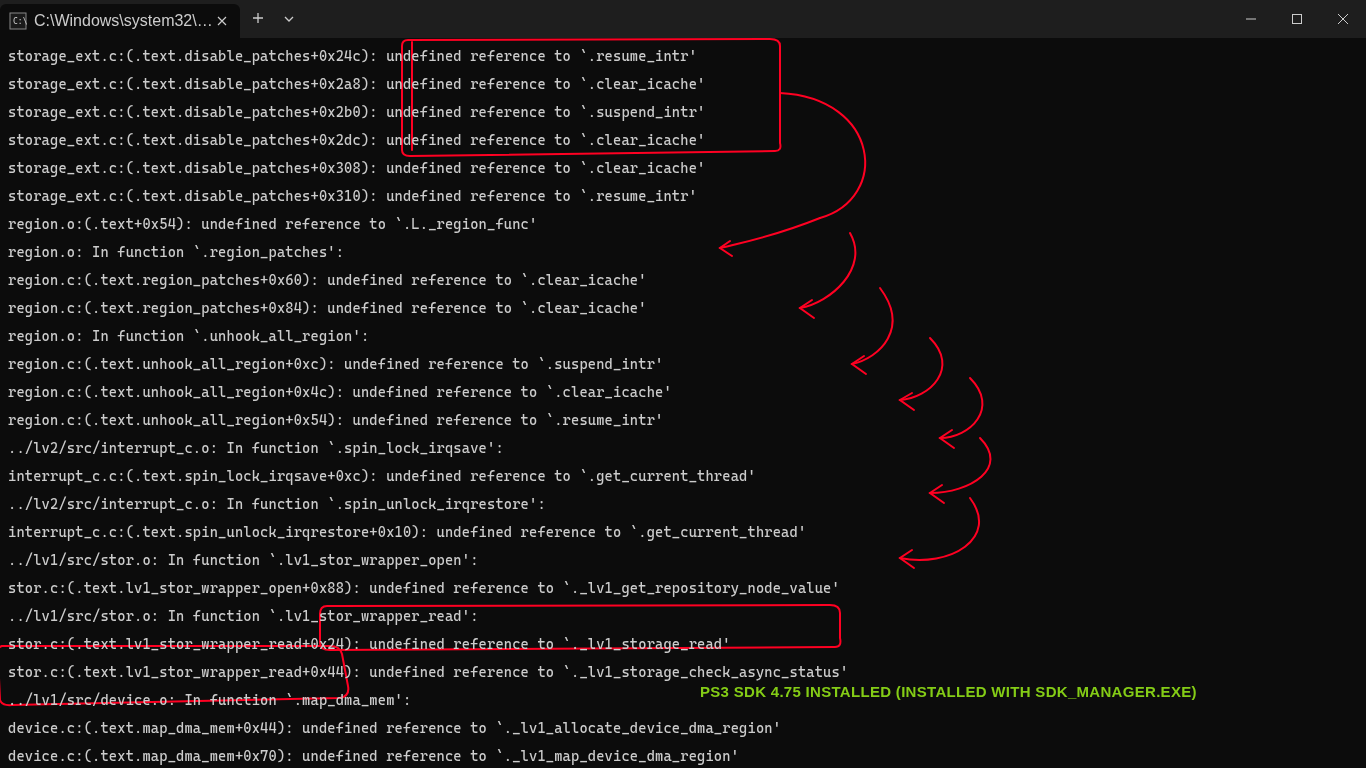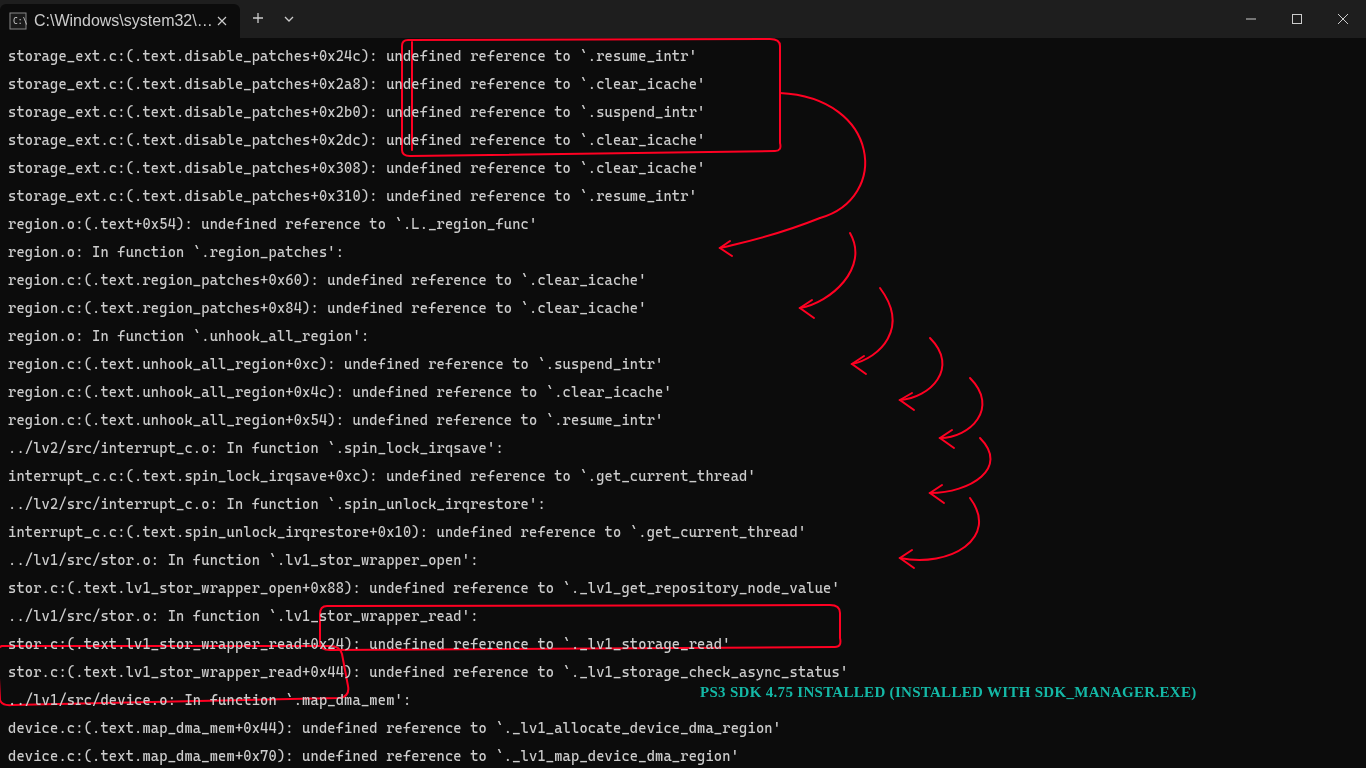--- a/index.html
+++ b/index.html
@@ -9,21 +9,21 @@
   .tab-icon { width: 16px; height: 16px; margin-right: 8px; display: flex; align-items: center; justify-content: center; }
   .tab-title { flex: 1; font-size: 16px; font-family: "Segoe UI", sans-serif; white-space: nowrap; overflow: hidden; text-overflow: ellipsis; }
   .tab-close { width: 16px; height: 16px; display: flex; align-items: center; justify-content: center; font-size: 14px; border-radius: 2px; }
   .tabbar-actions { display: flex; align-items: center; padding: 0 8px; gap: 12px; }
   .tabbar-btn { color: #cccccc; font-size: 14px; padding: 4px; }
   .window-controls { margin-left: auto; display: flex; }
   .win-btn { width: 46px; height: 38px; display: flex; align-items: center; justify-content: center; color: #cccccc; }
   .terminal { padding: 4px 8px; color: #cccccc; line-height: 28px; position: relative; height: 514px; }
   .terminal pre { font-family: inherit; font-size: 14px; white-space: pre; letter-spacing: 0.2px; position: relative; z-index: 2; }
   .annot { position: absolute; z-index: 1; pointer-events: none; }
-  .redtext { position: absolute; color: #14b8a6; font-family: Liberation Serif, serif; font-weight: 700; font-size: 15px; z-index: 3; letter-spacing: 0.3px; }
+  .redtext { position: absolute; color: #84cc16; font-family: Liberation Sans, sans-serif; font-weight: 700; font-size: 15px; z-index: 3; letter-spacing: 0.3px; }
   svg { overflow: visible; }
 </style>
 </head>
 <body>
 
 <div class="titlebar">
   <div class="tab">
     <span class="tab-icon">
       <svg width="16" height="16" viewBox="0 0 16 16">
           <rect x="0" y="0" width="16" height="16" fill="#1a1a1a" stroke="#888" stroke-width="1"></rect>

